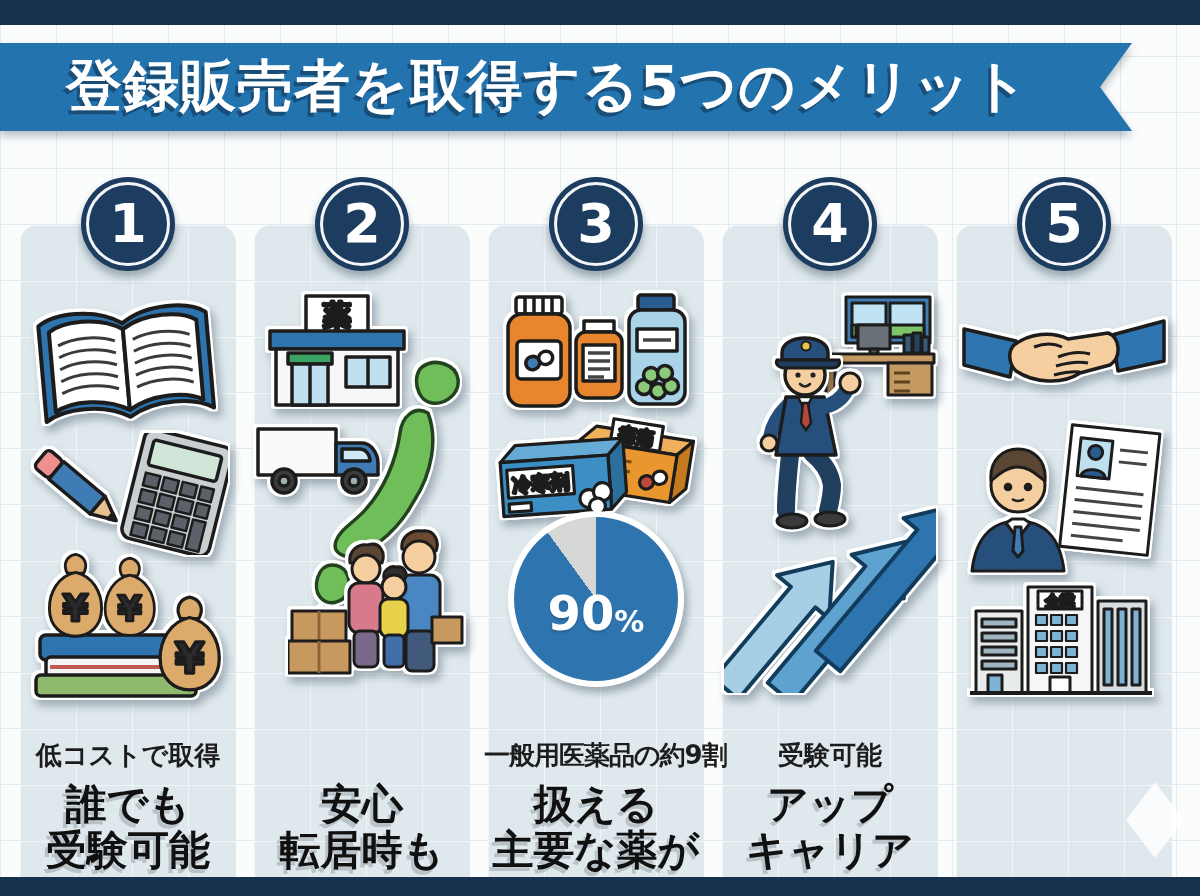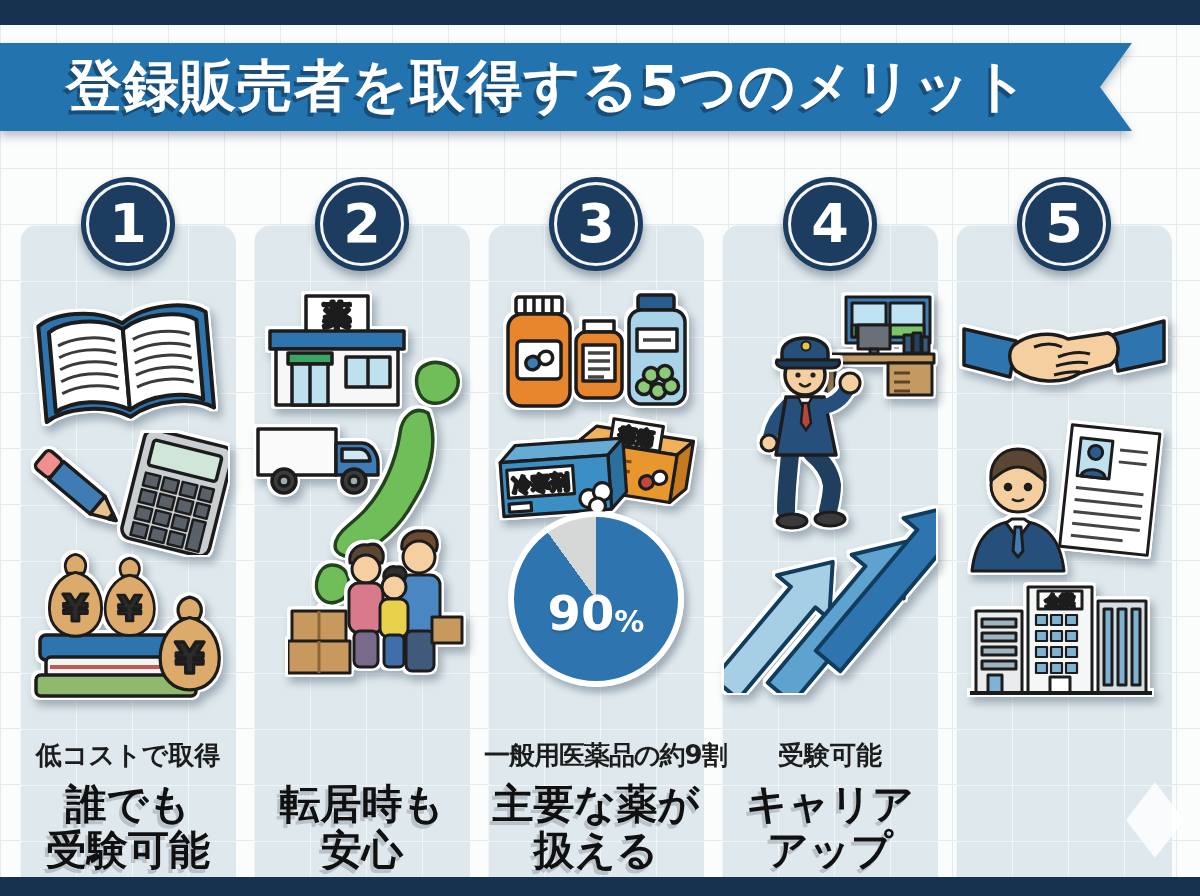--- a/index.html
+++ b/index.html
@@ -246,22 +246,22 @@
           <rect x="118" y="106" width="28" height="40" rx="6" fill="#41597a"></rect>
           <rect x="144" y="92" width="30" height="26" fill="#c8995f"></rect>
           <path d="M96 54 C94 46 102 40 108 42 C116 40 120 48 117 54 Z" fill="#2f2f2f"></path>
           <circle cx="106" cy="62" r="12" fill="#f6cfa0"></circle>
           <rect x="92" y="74" width="28" height="38" rx="8" fill="#e8d24b"></rect>
           <rect x="96" y="110" width="20" height="32" rx="5" fill="#3f6ea8"></rect>
         </g>
       </svg>
 
       <div class="text-block">
+        <div class="main">安心</div>
         <div class="main">転居時も</div>
-        <div class="main">安心</div>
       </div>
     </div>
     <div class="numcircle">
       <span>2</span>
     </div>
   </div>
 
   <div class="col col3">
     <div class="card">
 
@@ -327,22 +327,22 @@
         </g>
       </svg>
 
       <div class="pie">
         <span class="pv">90</span>
         <span class="pu">%</span>
       </div>
 
       <div class="text-block">
         <div class="sub small">一般用医薬品の約9割</div>
+        <div class="main">扱える</div>
         <div class="main">主要な薬が</div>
-        <div class="main">扱える</div>
       </div>
     </div>
     <div class="numcircle">
       <span>3</span>
     </div>
   </div>
 
   <div class="col col4">
     <div class="card">
 
@@ -400,22 +400,22 @@
           <path d="M35 47 L97 47 C99 52 95 55 90 55 L41 55 C36 54 33 51 35 47 Z" fill="#1d3c5e" stroke="#1c1c1c" stroke-width="3"></path>
           <circle cx="64" cy="33" r="4.5" fill="#e8c34a" stroke="#1c1c1c" stroke-width="2"></circle>
           <circle cx="56" cy="62" r="2.6" fill="#222222"></circle>
             <circle cx="71" cy="62" r="2.6" fill="#222222"></circle>
           <path d="M58 71 Q63 76 68 71" stroke="#222222" stroke-width="2.5" fill="none"></path>
         </g>
       </svg>
 
       <div class="text-block">
         <div class="sub">受験可能</div>
+        <div class="main">アップ</div>
         <div class="main">キャリア</div>
-        <div class="main">アップ</div>
       </div>
     </div>
     <div class="numcircle">
       <span>4</span>
     </div>
   </div>
 
   <div class="col col5">
     <div class="card">
 

